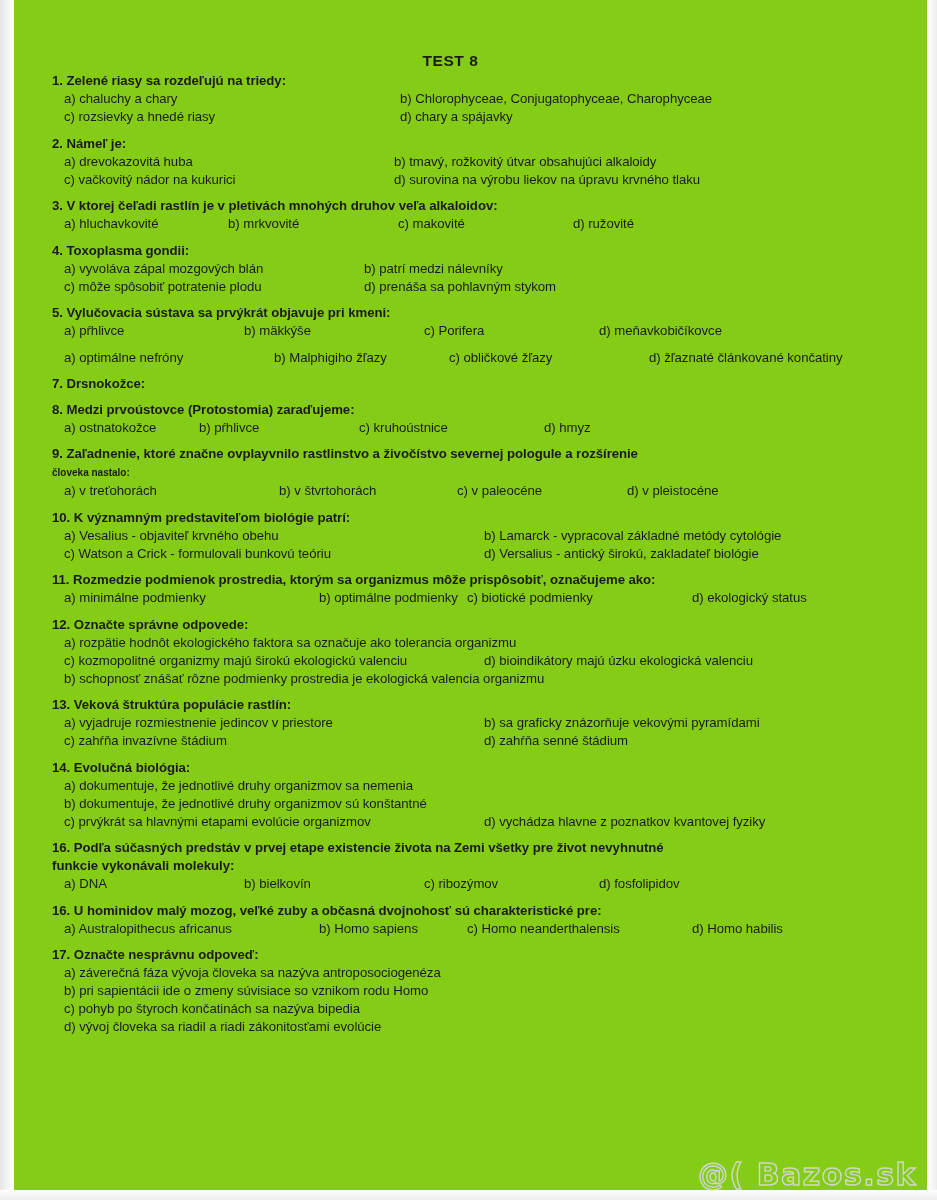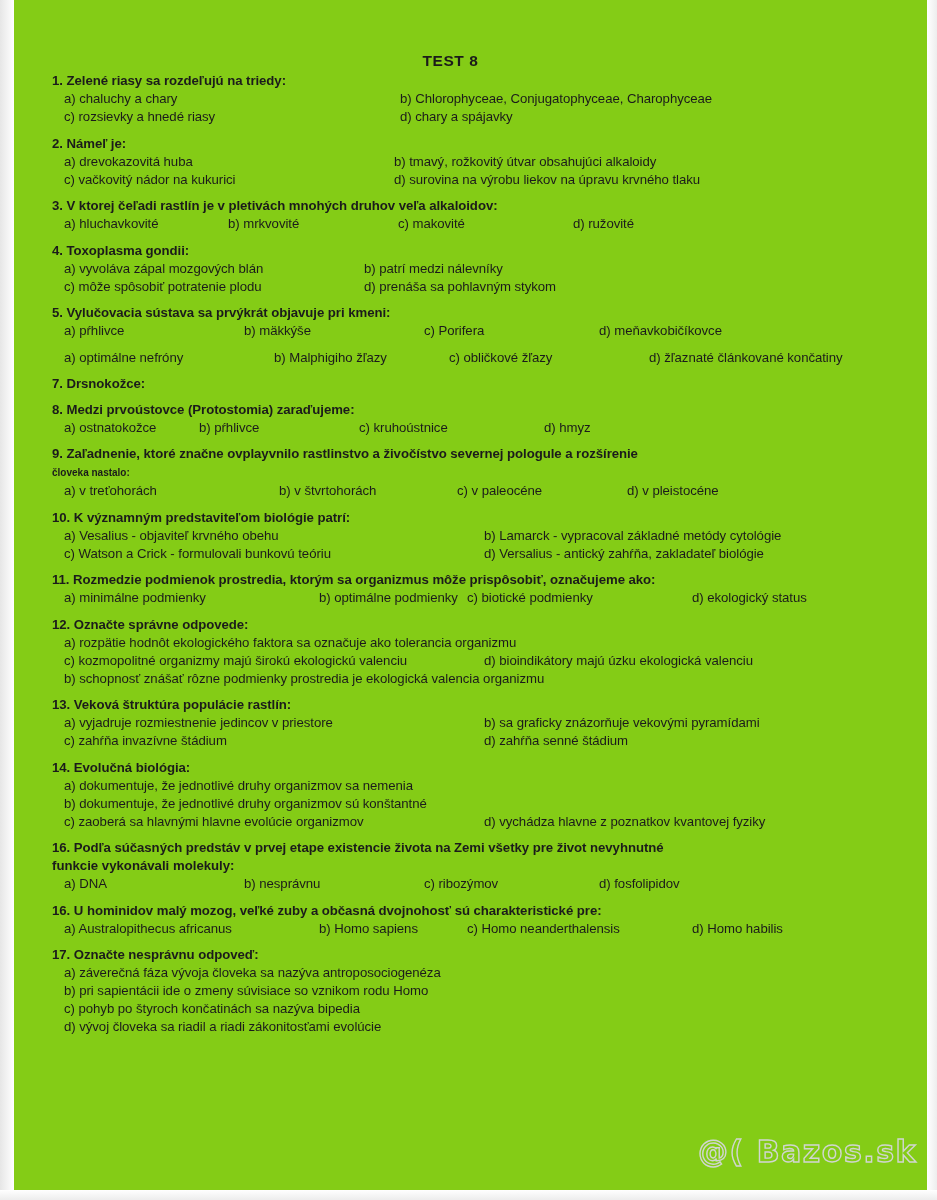--- a/index.html
+++ b/index.html
@@ -124,21 +124,21 @@
   .quad-e .opt:nth-child(2) { width: 160px; }
   .quad-e .opt:nth-child(3) { width: 185px; }
 
   .stack .opt { width: auto; }
 
   .mixed-c .opt:nth-child(1) { width: 420px; }
 
   #watermark {
     position: absolute;
     right: 20px;
-    bottom: 31px;
+    bottom: 8px;
     font-size: 30px;
     font-weight: bold;
     letter-spacing: 1.5px;
     color: transparent;
     -webkit-text-stroke: 1.4px #d5d7da;
     opacity: 0.95;
     user-select: none;
     white-space: nowrap;
     font-family: "DejaVu Sans", sans-serif;
   }
@@ -249,21 +249,21 @@
         </div></div>
       <div class="q-block">
         <div class="q-stem">10. K významným predstaviteľom biológie patrí:</div>
         <div class="opts">
           <div class="opt-row half-wide">
             <span class="opt">a) Vesalius - objaviteľ krvného obehu</span>
             <span class="opt">b) Lamarck - vypracoval základné metódy cytológie</span>
           </div>
           <div class="opt-row half-wide">
             <span class="opt">c) Watson a Crick - formulovali bunkovú teóriu</span>
-            <span class="opt">d) Versalius - antický zahŕňa, zakladateľ biológie</span>
+            <span class="opt">d) Versalius - antický širokú, zakladateľ biológie</span>
           </div>
         </div>
       </div>
       <div class="q-block">
         <div class="q-stem">11. Rozmedzie podmienok prostredia, ktorým sa organizmus môže prispôsobiť, označujeme ako:</div>
         <div class="opts">
           <div class="opt-row quad-d">
             <span class="opt">a) minimálne podmienky</span>
             <span class="opt">b) optimálne podmienky</span>
             <span class="opt">c) biotické podmienky</span>
@@ -302,29 +302,29 @@
       <div class="q-block">
         <div class="q-stem">14. Evolučná biológia:</div>
         <div class="opts">
           <div class="opt-row stack">
             <span class="opt">a) dokumentuje, že jednotlivé druhy organizmov sa nemenia</span>
           </div>
           <div class="opt-row stack">
             <span class="opt">b) dokumentuje, že jednotlivé druhy organizmov sú konštantné</span>
           </div>
           <div class="opt-row mixed-c">
-            <span class="opt">c) zaoberá sa hlavnými hlavne evolúcie organizmov</span>
+            <span class="opt">c) prvýkrát sa hlavnými etapami evolúcie organizmov</span>
             <span class="opt">d) vychádza hlavne z poznatkov kvantovej fyziky</span>
           </div>
         </div>
       </div>
       <div class="q-block"><div class="q-stem">16. Podľa súčasných predstáv v prvej etape existencie života na Zemi všetky pre život nevyhnutné</div><span class="cont" style="font-weight: bold; font-size: 13.2px; line-height: 17px;">funkcie vykonávali molekuly:</span><div class="opts">
           <div class="opt-row quad-c">
             <span class="opt">a) DNA</span>
-            <span class="opt">b) nesprávnu</span>
+            <span class="opt">b) bielkovín</span>
             <span class="opt">c) ribozýmov</span>
             <span class="opt">d) fosfolipidov</span>
           </div>
         </div></div>
       <div class="q-block">
         <div class="q-stem">16. U hominidov malý mozog, veľké zuby a občasná dvojnohosť sú charakteristické pre:</div>
         <div class="opts">
           <div class="opt-row quad-d">
             <span class="opt">a) Australopithecus africanus</span>
             <span class="opt">b) Homo sapiens</span>

